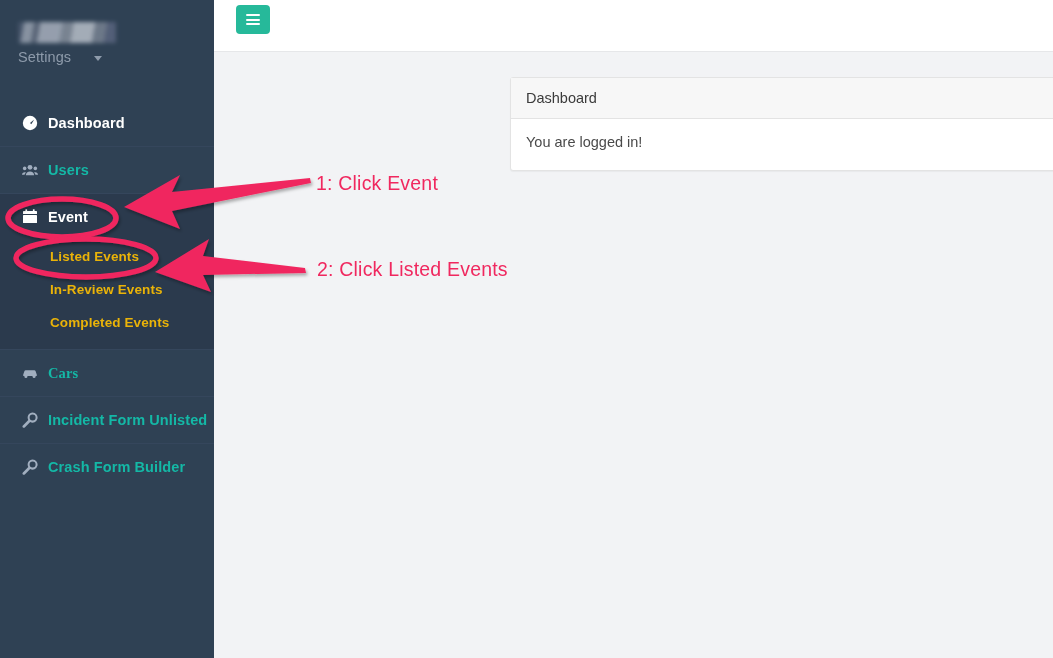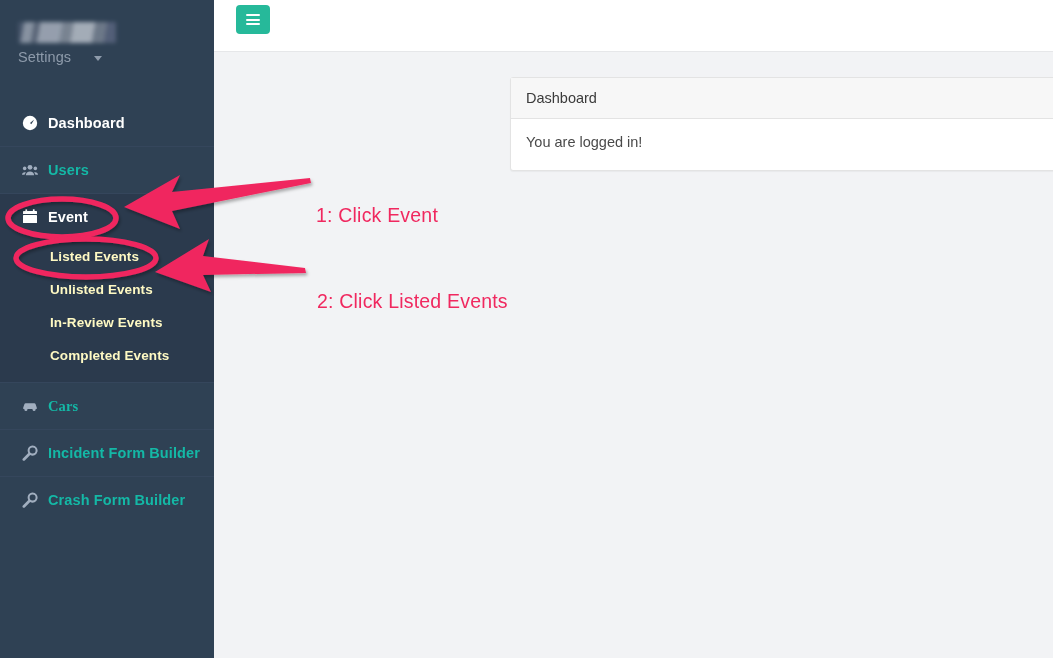--- a/index.html
+++ b/index.html
@@ -75,21 +75,21 @@
   .nav-item.active .ico { color:#ffffff; }
   .nav-item.sep-top { border-top:1px solid #35465c; }
 
   #events-group { background:#2b3a4d; }
   #events-group .nav-item { border-top:1px solid #35465c; }
   .sub-list { padding-bottom:10px; }
   .sub-item {
     display:flex; align-items:center;
     height:33px;
     padding-left:50px;
-    color:#fef9c3;
+    color:#eab308;
     font-size:13.5px;
     font-weight:bold;
     letter-spacing:.1px;
     cursor:pointer;
   }
   .nav-after { border-top:1px solid #35465c;font-family:Liberation Serif, serif; }
 
   svg.i { width:16px; height:16px; fill:currentColor; display:block; }
 
   
@@ -147,21 +147,20 @@
     width:1053px; height:658px;
     pointer-events:none;
   }
   .anno-text {
     position:absolute;
     color:#f0285f;
     font-size:19.5px;
     font-weight:normal;
     white-space:nowrap;
     letter-spacing:.2px;
-    margin-top:32px;
   }
   #anno-1 { left:316px; top:172px; }
   #anno-2 { left:317px; top:258px; }
 </style>
 </head>
 <body>
 
 <div id="app">
 
   <aside id="sidebar">
@@ -210,23 +209,20 @@
               <rect x="10.9" y="0.3" width="1.7" height="3" rx="0.5"></rect>
             </svg>
           </span>
           <span class="lbl">Event</span>
         </div>
         <div class="sub-list">
           <div class="sub-item">
             <span>Listed Events</span>
           </div>
           <div class="sub-item">
-            <span>Unlisted Events</span>
-          </div>
-          <div class="sub-item">
             <span>In-Review Events</span>
           </div>
           <div class="sub-item">
             <span>Completed Events</span>
           </div>
         </div>
       </div>
 
       <div class="nav-item nav-after">
         <span class="ico">
@@ -241,21 +237,21 @@
 
 
 
 
       <div class="nav-item sep-top">
         <span class="ico">
           <svg class="i" viewBox="0 0 16 16">
             <path d="M10.6.6a5 5 0 0 0-4.3 7.5L.9 13.5a1.3 1.3 0 0 0 1.9 1.9l5.4-5.4A5 5 0 1 0 10.6.6zm0 8a3 3 0 1 1 0-6 3 3 0 0 1 0 6z"></path>
           </svg>
         </span>
-        <span class="lbl">Incident Form Builder</span>
+        <span class="lbl">Incident Form Unlisted</span>
       </div>
 
       <div class="nav-item sep-top">
         <span class="ico">
           <svg class="i" viewBox="0 0 16 16">
             <path d="M10.6.6a5 5 0 0 0-4.3 7.5L.9 13.5a1.3 1.3 0 0 0 1.9 1.9l5.4-5.4A5 5 0 1 0 10.6.6zm0 8a3 3 0 1 1 0-6 3 3 0 0 1 0 6z"></path>
           </svg>
         </span>
         <span class="lbl">Crash Form Builder</span>
       </div>

